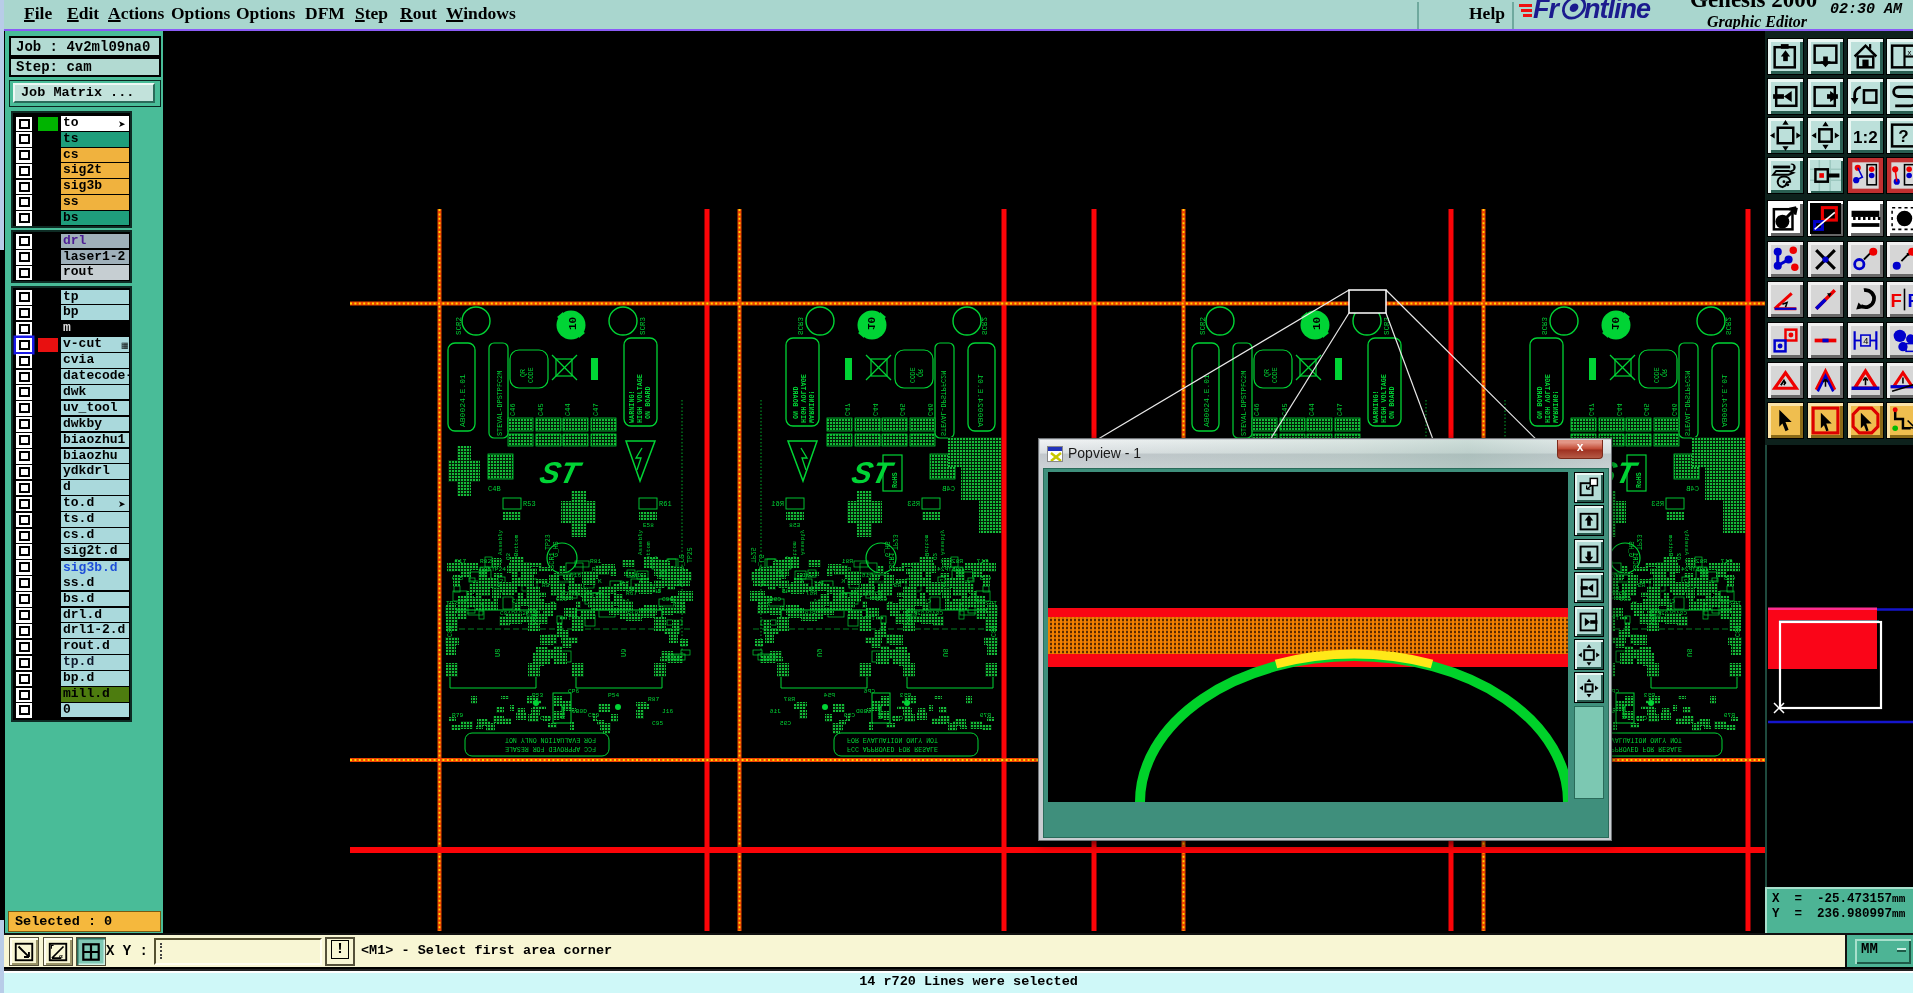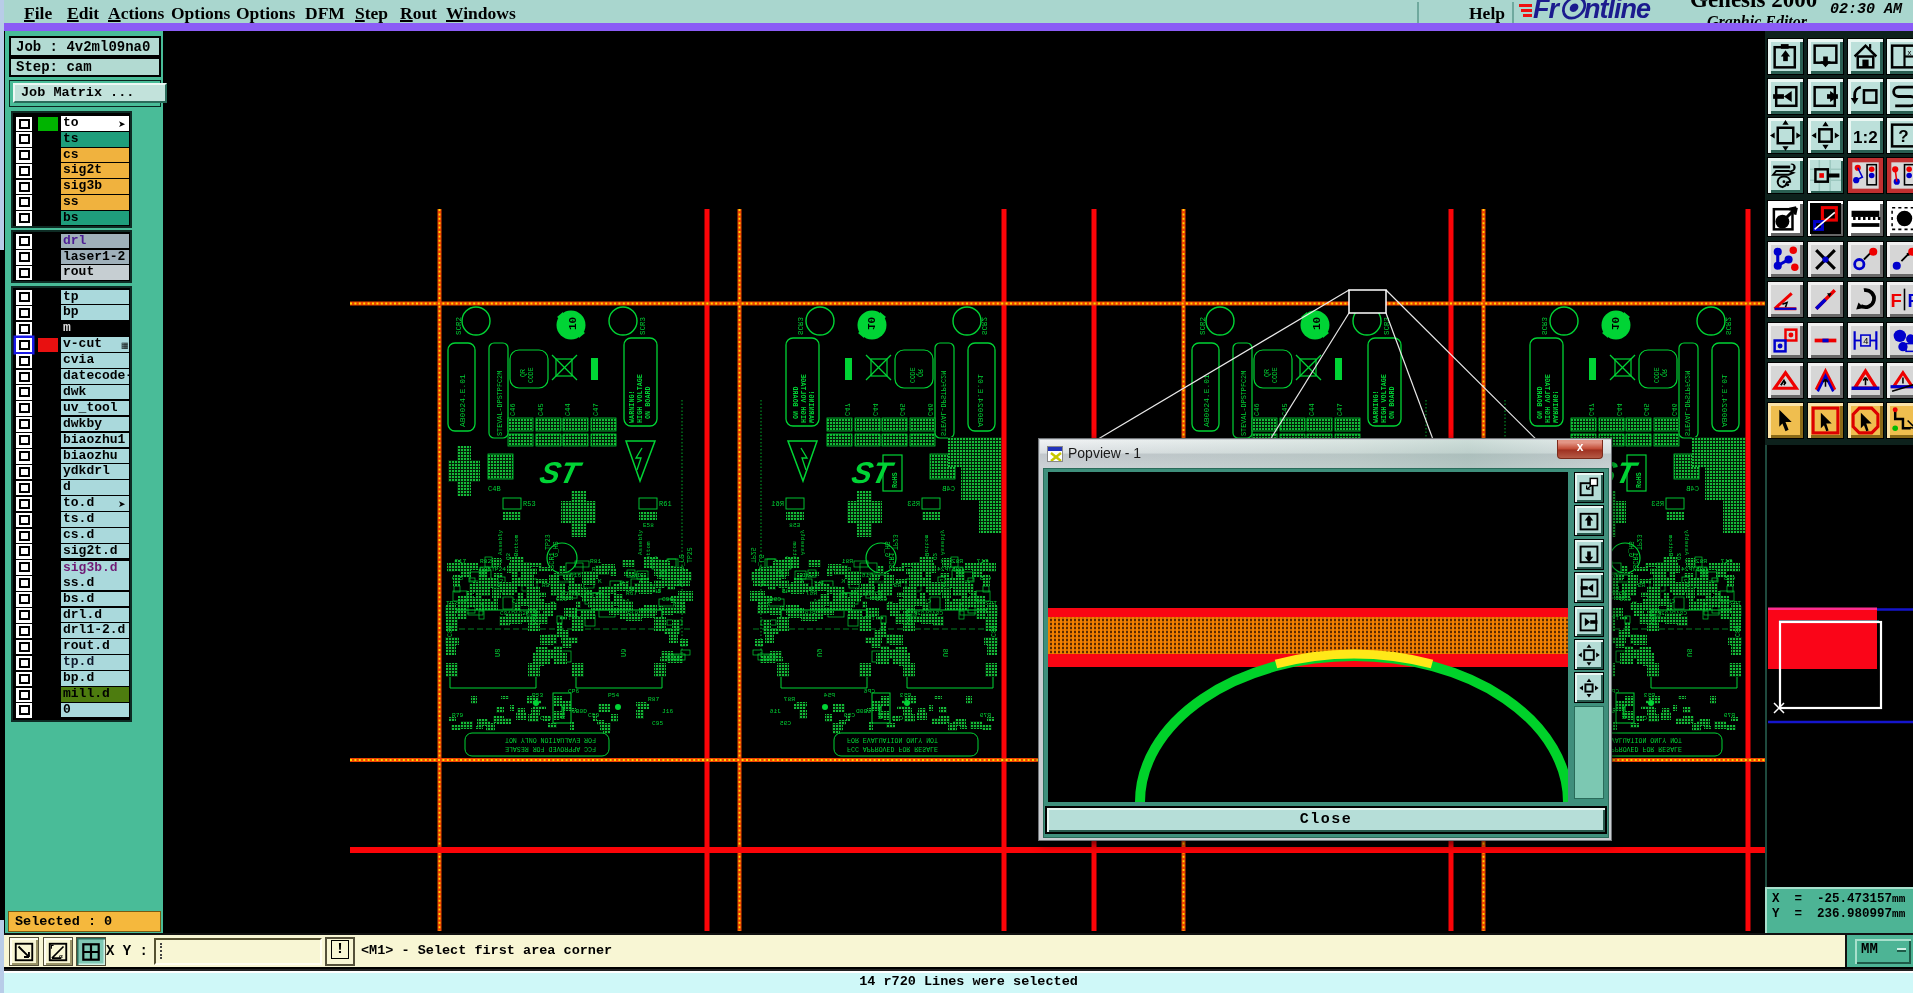--- a/index.html
+++ b/index.html
@@ -1,27 +1,27 @@
 <!DOCTYPE html>
 <html><head><meta charset="utf-8"><style>
 * { margin:0; padding:0; box-sizing:border-box; }
 body { width:1913px; height:993px; overflow:hidden; background:#000;
   font-family:"Liberation Sans", sans-serif; position:relative; }
 #menubar { position:absolute; left:0; top:0; width:1913px; height:31px;
-  background:#A9D6CE; border-bottom:8px solid #8b5cf6; overflow:hidden; }
+  background:#A9D6CE; border-bottom:2px solid #8b5cf6; overflow:hidden; }
 .mi { position:absolute; top:3px; font-family:"Liberation Serif",serif; font-weight:bold;
   font-size:17.5px; color:#000; }
 .md { position:absolute; top:2px; width:2px; height:27px; background:#6FA99E; }
 #sidebar { position:absolute; left:5px; top:31px; width:158px; height:902px; background:#49BC98; }
 .tbox { position:absolute; left:4px; width:152px; background:#B2DAD2; border:2px solid #000;
   font-family:"Liberation Mono",monospace; font-weight:bold; font-size:14px; color:#000;
   padding-left:5px; display:flex; align-items:center; }
 #jobmatrix { position:absolute; left:4px; top:49px; width:152px; height:27px; background:#49BC98;
   border:1.5px solid #0A2620; }
-#jobmatrix > div { position:absolute; left:3px; top:2px; width:154px; height:20px; background:#C2E2DB;
+#jobmatrix > div { position:absolute; left:3px; top:2px; width:142px; height:20px; background:#C2E2DB;
   border-top:2px solid #ECF8F4; border-left:2px solid #ECF8F4; border-right:2px solid #2A6B5A;
   border-bottom:2px solid #2A6B5A; font-family:"Liberation Mono",monospace; font-weight:bold;
   font-size:13.5px; padding-left:6px; }
 .lgrp { position:absolute; left:6px; width:121px; background:#000; border:2px solid #0E2B24; }
 .cb { position:absolute; left:11px; width:16px; height:14.5px; background:#FFF; }
 .cb::after { content:""; position:absolute; left:2.5px; top:2px; width:11px; height:10px;
   border:2.5px solid #000; box-sizing:border-box; background:#FFF; }
 .cbv { box-shadow:0 0 0 2.5px #1A1AE6; }
 .sw { position:absolute; left:33px; width:20px; height:14.5px; }
 .lrow { position:absolute; left:56px; width:68px; height:14.6px; font-family:"Liberation Mono",monospace;
@@ -647,21 +647,21 @@
     <div class="cb" style="top:496.70000000000005px"></div>
     <div class="lrow" style="top:496.20000000000005px;background:#AAD9DC;color:#000">to.d</div>
     <div class="cur" style="top:499.20000000000005px">➤</div>
     <div class="cb" style="top:512.6px"></div>
     <div class="lrow" style="top:512.1px;background:#AAD9DC;color:#000">ts.d</div>
     <div class="cb" style="top:528.5px"></div>
     <div class="lrow" style="top:528.0px;background:#AAD9DC;color:#000">cs.d</div>
     <div class="cb" style="top:544.4px"></div>
     <div class="lrow" style="top:543.9px;background:#AAD9DC;color:#000">sig2t.d</div>
     <div class="cb" style="top:560.3px"></div>
-    <div class="lrow" style="top:561px;background:#AAD9DC;color:#701a75">sig3b.d</div>
+    <div class="lrow" style="top:561px;background:#AAD9DC;color:#1d4ed8">sig3b.d</div>
     <div class="cb" style="top:576.2px"></div>
     <div class="lrow" style="top:575.7px;background:#AAD9DC;color:#000">ss.d</div>
     <div class="cb" style="top:592.1px"></div>
     <div class="lrow" style="top:591.6px;background:#AAD9DC;color:#000">bs.d</div>
     <div class="cb" style="top:608.0px"></div>
     <div class="lrow" style="top:607.5px;background:#AAD9DC;color:#000">drl.d</div>
     <div class="cb" style="top:623.9000000000001px"></div>
     <div class="lrow" style="top:623.4000000000001px;background:#AAD9DC;color:#000">drl1-2.d</div>
     <div class="cb" style="top:639.8px"></div>
     <div class="lrow" style="top:639.3px;background:#AAD9DC;color:#000">rout.d</div>
@@ -1077,16 +1077,15 @@
           </svg>
         </div>
         <div class="pmb" style="top:203px">
           <svg width="24" height="26" viewBox="0 0 20 20">
             <rect x="7" y="7" width="6" height="6" fill="none" stroke="#000" stroke-width="1.6"></rect>
             <path d="M10 2 l2 3h-4z M10 18 l2-3h-4z M2 10 l3-2v4z M18 10 l-3-2v4z" fill="#000"></path>
           </svg>
         </div>
         <div style="position:absolute;left:2px;top:237px;width:30px;height:93px;background:#7CC8B2;border:1px solid #2A6B5A"></div>
       </div>
-    <div id="pclosebtn">Close</div>
   </div>
 </div>
 <div style="position:absolute;left:0;top:0;width:4px;height:250px;background:#B8CCE8"></div>
 <div style="position:absolute;left:0;top:920px;width:4px;height:73px;background:#B8CCE8"></div>
 </body></html>

